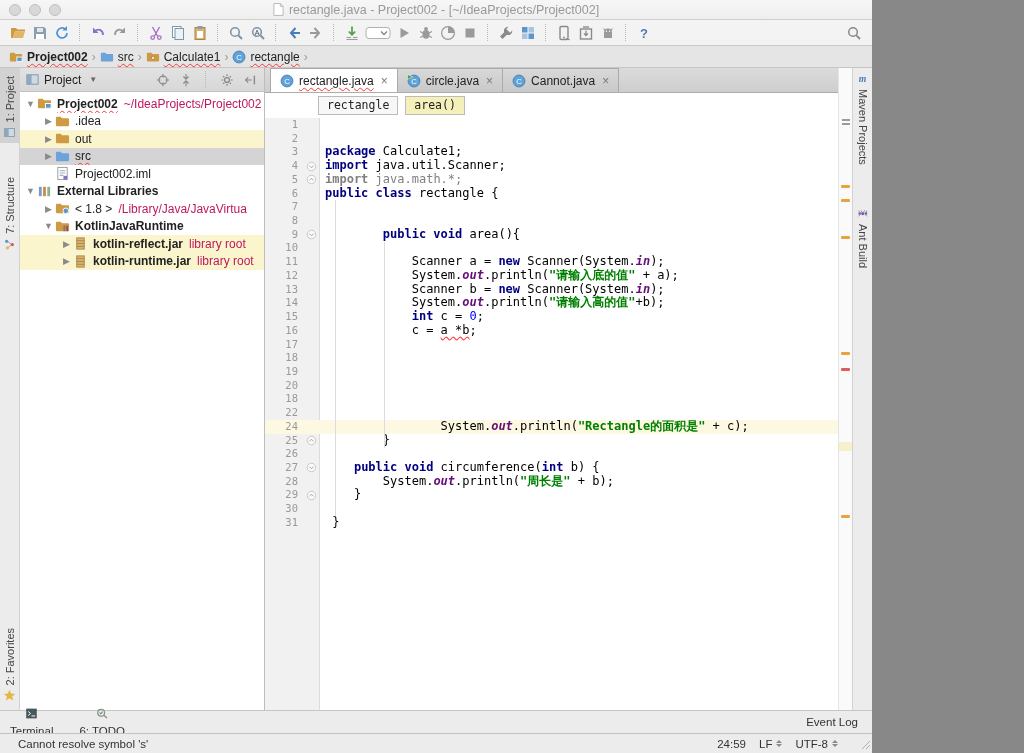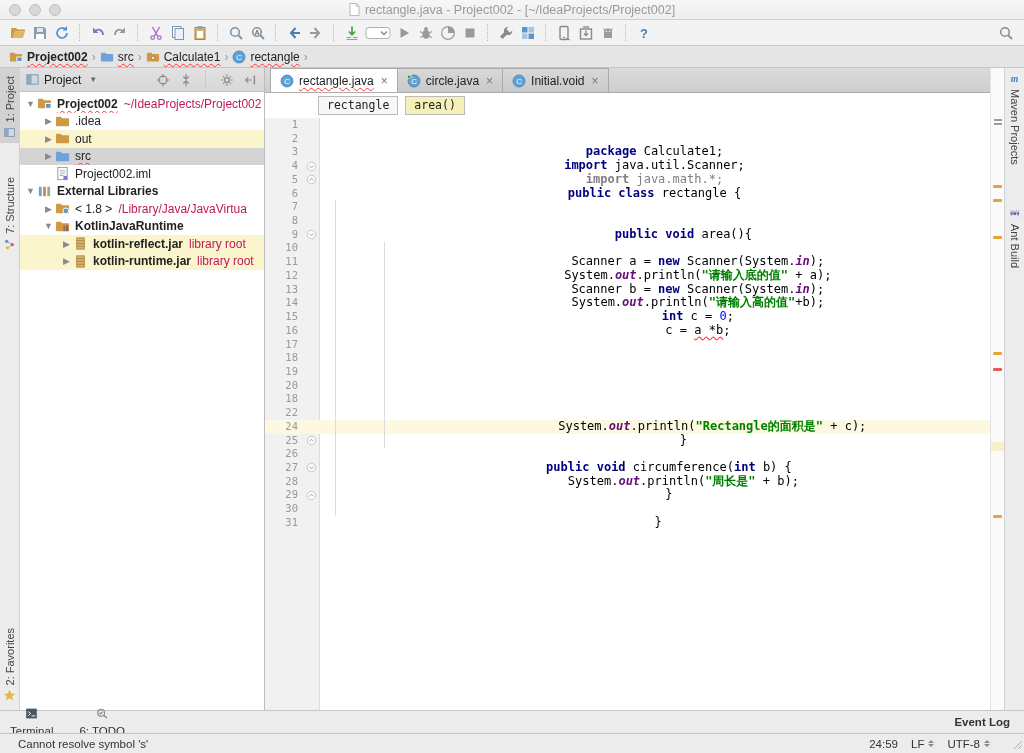--- a/index.html
+++ b/index.html
@@ -1,16 +1,16 @@
 <!DOCTYPE html>
 <html><head>
 <meta charset="utf-8">
 <style>
   html,body{margin:0;padding:0;background:#888;}
-  #app{position:relative;width:1024px;height:753px;background:#fff;overflow:hidden;
+  #app{position:relative;width:872px;height:753px;background:#fff;overflow:hidden;
        font-family:"Liberation Sans",sans-serif;font-size:12px;color:#222;}
   
   .titlebar{height:20px;background:linear-gradient(#f7f7f7,#eee);border-bottom:1px solid #cfcfcf;
             position:relative;display:flex;align-items:center;box-sizing:border-box;}
   .lights{position:absolute;left:9px;top:4px;display:flex;gap:8px;}
   .light{width:12px;height:12px;border-radius:50%;background:#d8d8d8;border:1px solid #bfbfbf;box-sizing:border-box;}
   .title{margin:0 auto;color:#999;font-size:12.5px;display:flex;align-items:center;gap:5px;white-space:nowrap;}
   .title .ic svg{width:11px;height:13px;}
   
   .toolbar{height:26px;background:#f3f3f3;border-bottom:1px solid #c9c9c9;display:flex;
@@ -71,21 +71,21 @@
   .tab .x{color:#787878;font-size:12px;margin-left:2px;line-height:1;}
   .crumbrow{height:25px;flex:none;background:#fff;display:flex;align-items:center;padding-left:53px;gap:7px;box-sizing:border-box;}
   .crumb{border:1px solid #bbb;background:#f7f7f7;padding:1px 8px 2px;font-family:"DejaVu Sans Mono",monospace;font-size:11.5px;}
   .crumb.hl{background:#f5f0ba;}
   .code-area{flex:1;position:relative;overflow:hidden;font-family:"DejaVu Sans Mono",monospace;}
   .gutter-bg{position:absolute;left:0;top:0;bottom:0;width:54px;background:#f1f1f1;border-right:1px solid #dcdcdc;}
   .crow{display:flex;height:13.72px;line-height:13.72px;position:relative;}
   .crow .ln{width:38px;flex:none;text-align:right;padding-right:5px;color:#999;font-size:10.5px;box-sizing:border-box;}
   .crow .fd{width:16px;flex:none;display:flex;align-items:center;justify-content:center;}
   .crow .fd svg{width:11px;height:11px;}
-  .crow .ct{flex:1;white-space:pre;font-size:12px;color:#000;text-align:center;}
+  .crow .ct{flex:1;white-space:pre;font-size:12px;padding-left:6px;color:#000;}
   .crow.cur{background:#fcf8e1;}
   .kw{color:#000080;font-weight:bold;}
   .st{color:#008000;font-weight:bold;}
   .fld{color:#660e7a;font-style:italic;font-weight:bold;}
   .nm{color:#0000ff;}
   .gr{color:#808080;}
   .gkw{color:#808080;font-weight:bold;}
   .er{text-decoration:underline;text-decoration-style:wavy;text-decoration-color:#f44;
       -webkit-text-decoration:underline wavy #f44;text-underline-offset:2px;}
   .guide{position:absolute;width:1px;background:#dcdcdc;}
@@ -95,21 +95,21 @@
   .mark{position:absolute;left:2px;width:9px;height:3px;border-radius:1px;}
   .band{position:absolute;left:0;width:100%;}
   .insp{position:absolute;left:3px;top:51px;}
   .insp div{width:8px;height:2px;background:#9b9b9b;margin-bottom:2px;}
   
   .bottombar{height:23px;background:#ececec;border-top:1px solid #c6c6c6;display:flex;align-items:center;
              padding:0 10px;box-sizing:border-box;font-size:11.5px;color:#333;}
   .bb-item{display:flex;align-items:center;gap:5px;margin-right:26px;flex-direction:column;}
   .bb-item .ic svg{width:13px;height:13px;}
   .bb-sp{flex:1;}
-  .bb-right{display:flex;align-items:center;gap:5px;margin-right:4px;font-weight:bold;}
+  .bb-right{display:flex;align-items:center;gap:5px;margin-right:4px;}
   
   .statusbar{height:20px;background:#ececec;border-top:1px solid #c2c2c2;display:flex;align-items:center;
              padding:0 8px;box-sizing:border-box;font-size:11.5px;color:#333;position:relative;}
   .sb-msg{margin-left:10px;}
   .sb-right{margin-left:auto;display:flex;align-items:center;gap:13px;}
   .sb-item{display:flex;align-items:center;gap:2px;justify-content:flex-end;}
   .updown{display:inline-flex;flex-direction:column;gap:1px;margin-left:2px;}
   .updown i{display:block;width:0;height:0;border-left:3px solid transparent;border-right:3px solid transparent;}
   .updown .u{border-bottom:3px solid #8a8a8a;}
   .updown .d{border-top:3px solid #8a8a8a;}
@@ -603,21 +603,21 @@
             <span class="">circle.java</span>
             <span class="x">×</span>
           </div>
           <div class="tab">
             <span class="ic">
               <svg viewBox="0 0 16 16">
                 <circle cx="8" cy="8" r="6.8" fill="#5FA2D8" stroke="#4380B0"></circle>
                 <text x="8" y="11.3" font-size="9" text-anchor="middle" fill="#fff" font-family="sans-serif">C</text>
               </svg>
             </span>
-            <span class="">Initial.void</span>
+            <span class="">Cannot.java</span>
             <span class="x">×</span>
           </div>
         </div>
       <div class="crumbrow">
           <span class="crumb">rectangle</span>
           <span class="crumb hl">area()</span>
         </div>
       <div class="code-area">
         <div class="gutter-bg"></div>
         <div id="code-lines">

